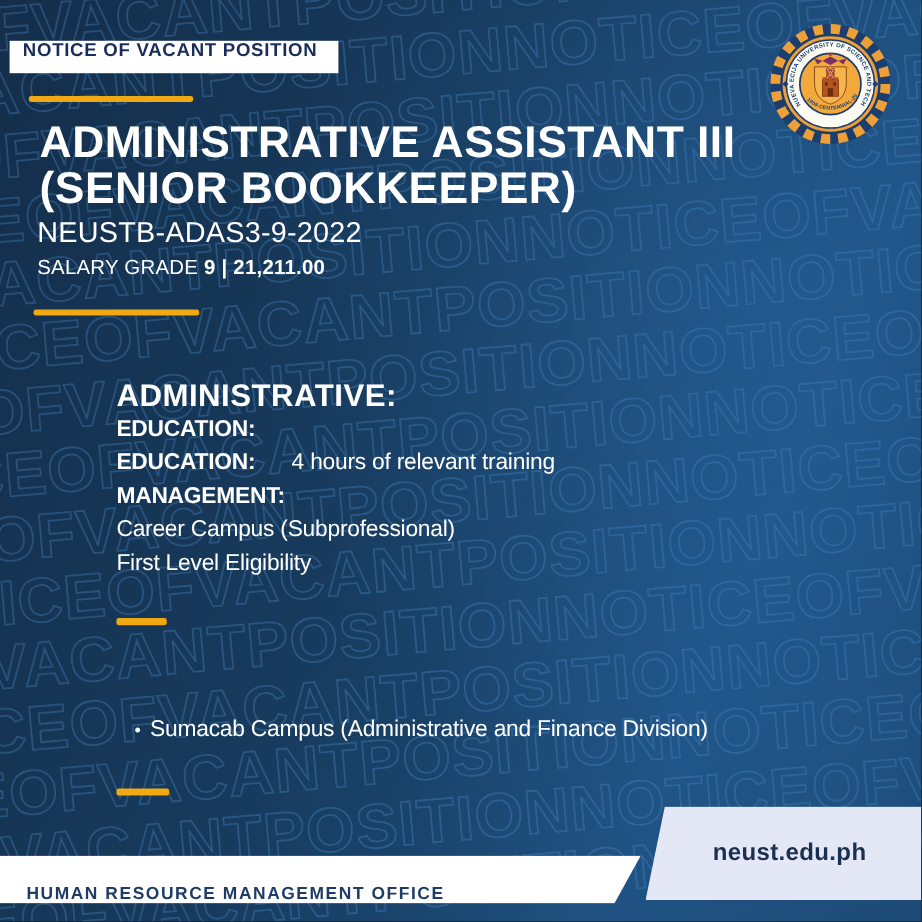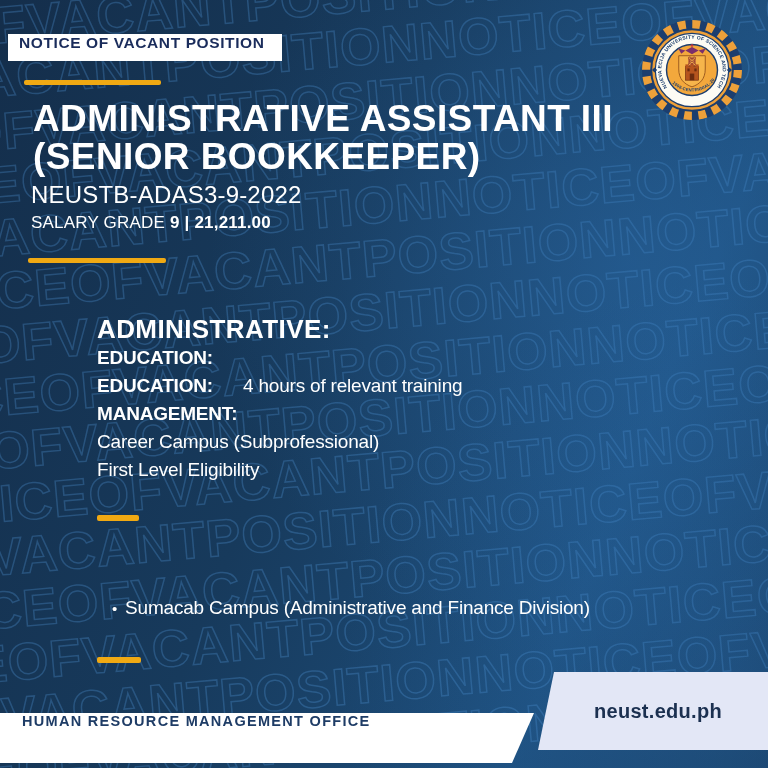--- a/index.html
+++ b/index.html
@@ -81,23 +81,23 @@
   }
 
   .bullet-line{
     position:absolute; left:112px; top:597px; z-index:5; color:#ffffff;
     font-size:19px; letter-spacing:-0.2px; display:flex; align-items:baseline;
   }
   .bullet-dot{ font-size:15px; margin-right:8px; }
 
   
   .footer-white{
-    position:absolute; left:0; top:713px; width:534px; height:50px; z-index:6;
+    position:absolute; left:0; top:713px; width:534px; height:40px; z-index:6;
     background:#ffffff; clip-path:polygon(0 0,100% 0,calc(100% - 22px) 100%,0 100%);
-    display:flex; align-items:flex-start; padding-left:22px;
+    display:flex; align-items:flex-end; padding-left:22px;
   }
   .footer-white span{
     color:#1e3c66; font-size:14.5px; letter-spacing:1.3px; font-weight:bold;
   }
   .footer-tag{
     position:absolute; left:538px; top:672px; width:230px; height:78px; z-index:6;
     background:#e3e7f6; clip-path:polygon(16px 0,100% 0,100% 100%,0 100%);
     display:flex; align-items:center; justify-content:center;
   }
   .footer-tag span{

